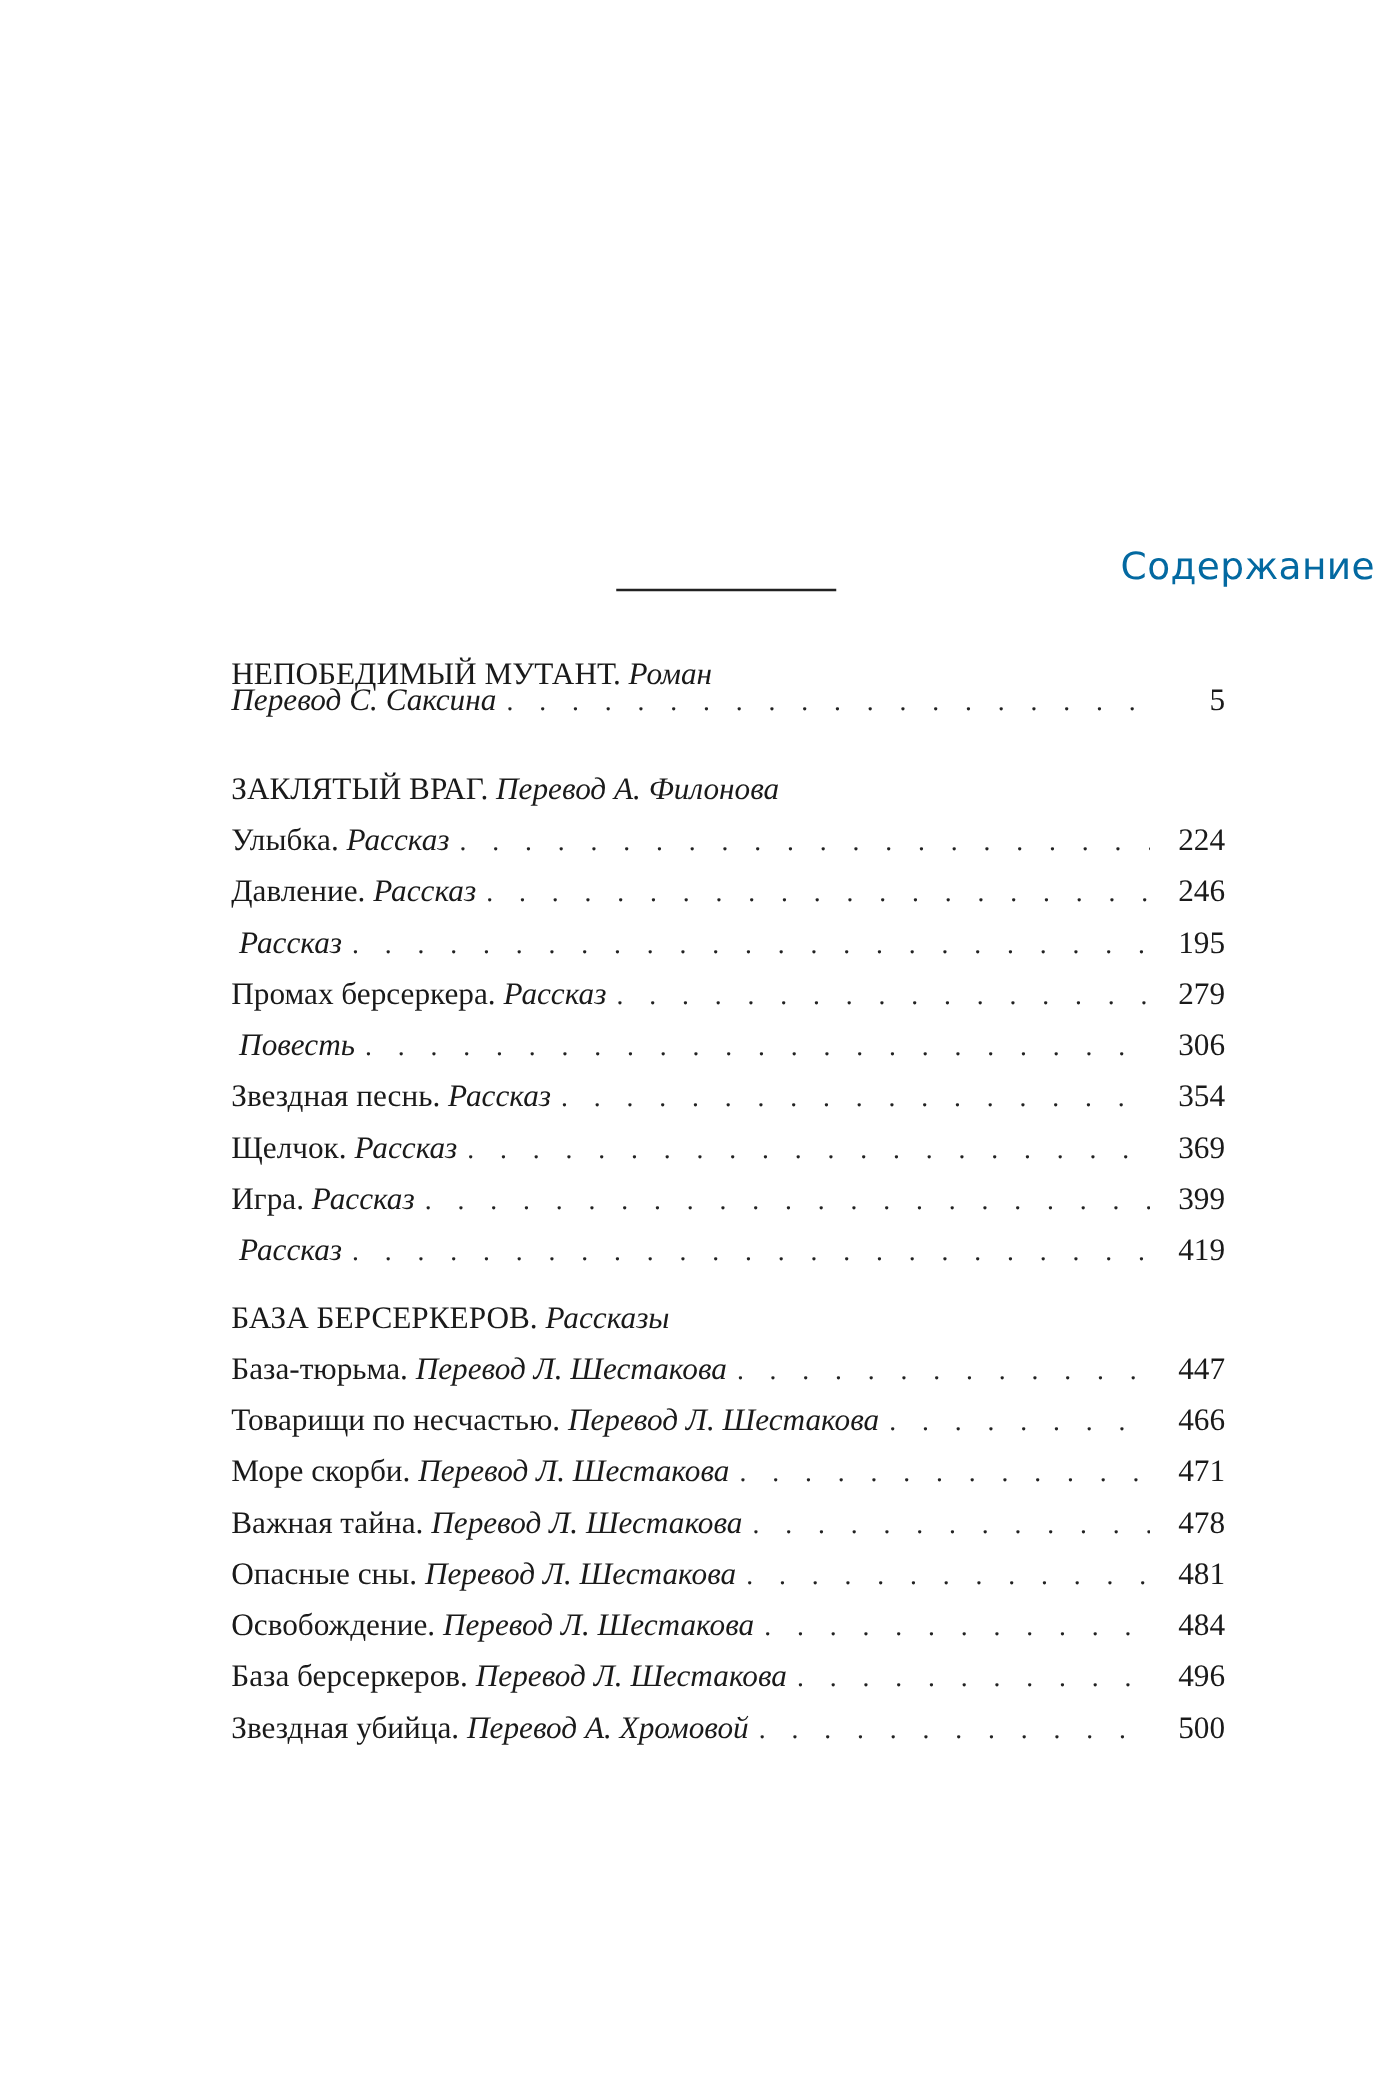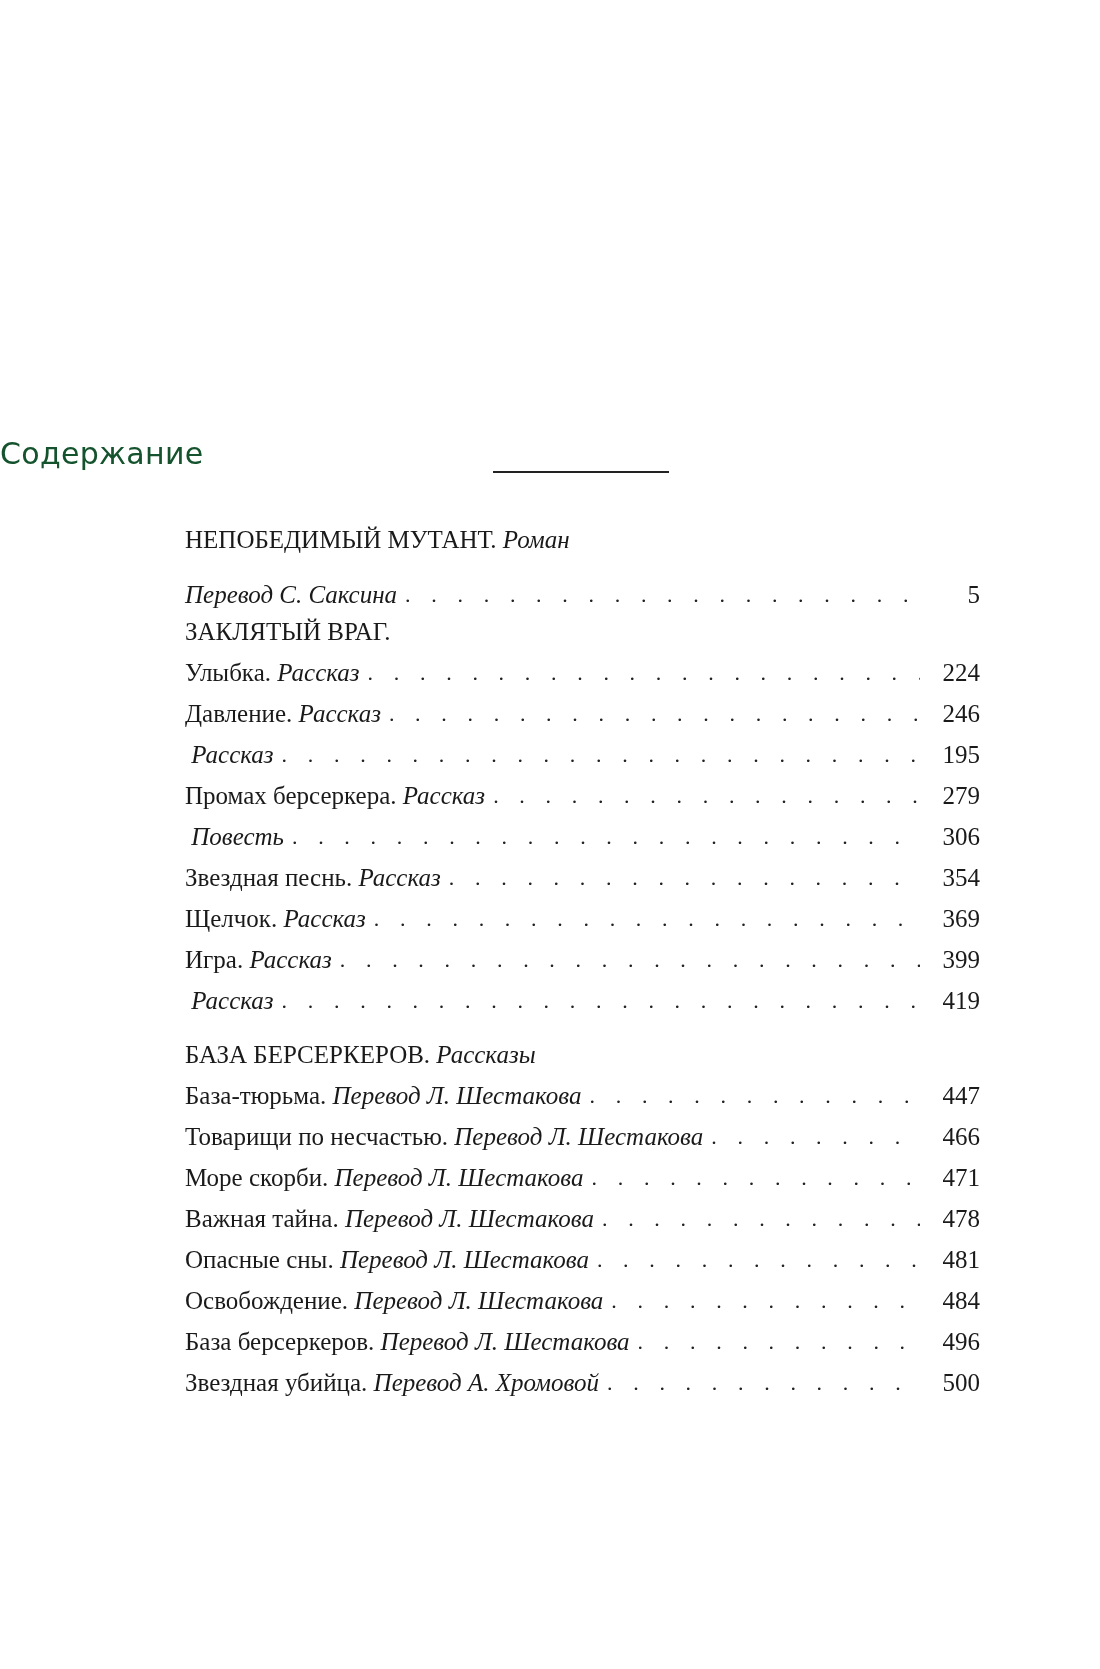--- a/index.html
+++ b/index.html
@@ -12,26 +12,26 @@
       height: 1669px;
       position: relative;
       overflow: hidden;
       color: #1a1a1a;
     }
     .page-title {
       position: absolute;
       left: 0;
       width: 1100px;
       top: 416px;
-      text-align: left;
+      text-align: right;
       font-family: "DejaVu Sans", sans-serif;
       font-size: 30px;
       font-weight: normal;
       letter-spacing: 0.3px;
-      color: #14532d;
+      color: #0369a1;
       line-height: 36px;
     }
     .title-rule {
       position: absolute;
       left: 493px;
       width: 176px;
       top: 471px;
       height: 2px;
       background: #222;
     }
@@ -77,28 +77,28 @@
 <body>
 
 <h1 class="page-title">Содержание</h1>
 <div class="title-rule"></div>
 
 <div class="toc">
 
   <div class="row heading" style="top:523px">
     <span class="main">НЕПОБЕДИМЫЙ МУТАНТ.</span>&nbsp;<span class="sub">Роман</span>
   </div>
-  <div class="row toc-entry" style="top:578px">
+  <div class="row toc-entry" style="top:544px">
     <span class="sub">Перевод С. Саксина</span>
     <span class="leader">. . . . . . . . . . . . . . . . . . . . . . . . . . . . . . . . . . . . . . . . . . . . . . . . . . . . . . . . . . . . . . . . . . . . . . . . . . . . . . .</span>
     <span class="page">5</span>
   </div>
 
   <div class="row heading" style="top:615px">
-    <span class="main">ЗАКЛЯТЫЙ ВРАГ.</span>&nbsp;
+    <span class="main">ЗАКЛЯТЫЙ ВРАГ.</span>&nbsp;<span class="sub">Перевод А. Филонова</span>
   </div>
   <div class="row toc-entry" style="top:656px">
     <span class="main">Улыбка.</span>&nbsp;<span class="sub">Рассказ</span>
     <span class="leader">. . . . . . . . . . . . . . . . . . . . . . . . . . . . . . . . . . . . . . . . . . . . . . . . . . . . . . . . . . . . . . . . . . . . . . . . . . . . . . .</span>
     <span class="page">224</span>
   </div>
   <div class="row toc-entry" style="top:697px">
     <span class="main">Давление.</span>&nbsp;<span class="sub">Рассказ</span>
     <span class="leader">. . . . . . . . . . . . . . . . . . . . . . . . . . . . . . . . . . . . . . . . . . . . . . . . . . . . . . . . . . . . . . . . . . . . . . . . . . . . . . .</span>
     <span class="page">246</span>

